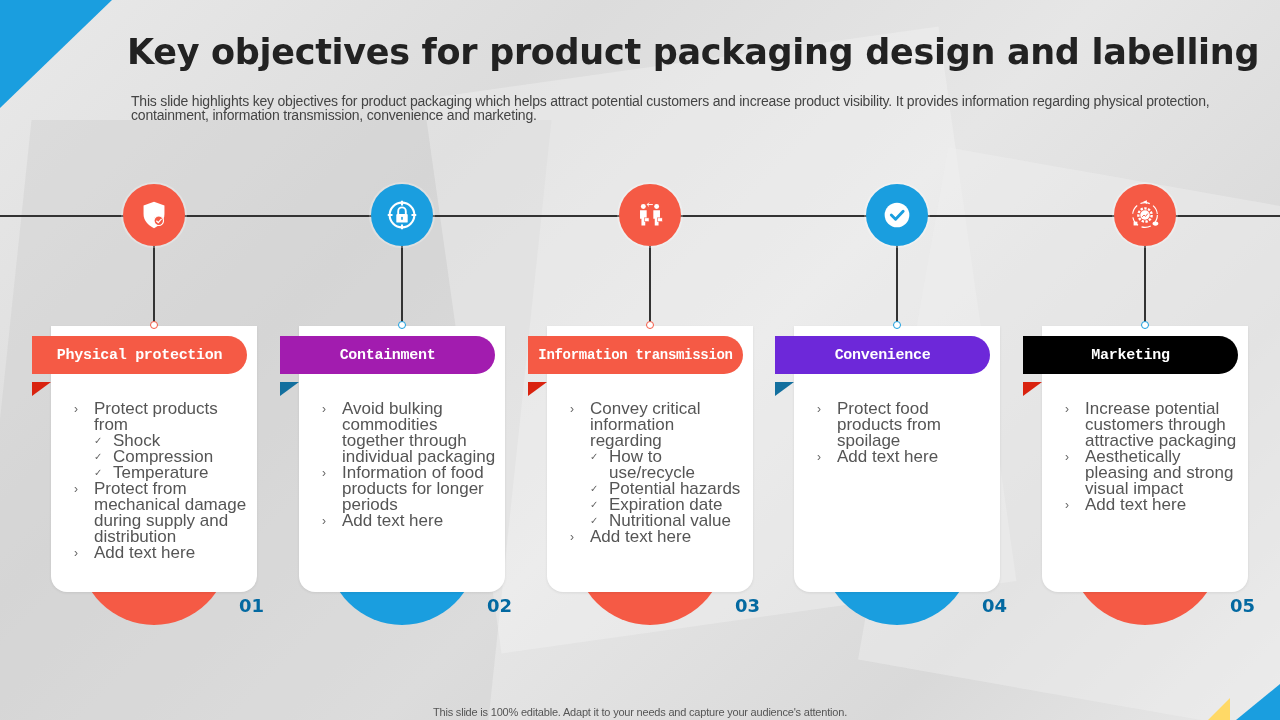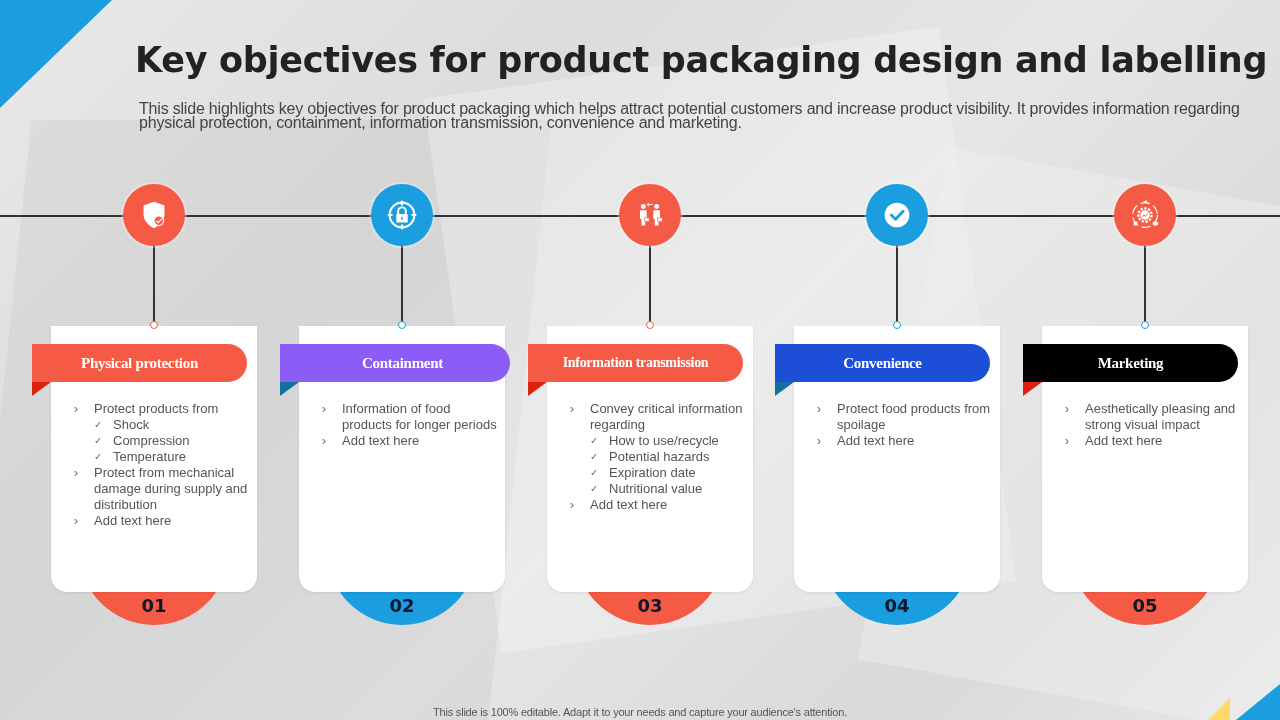--- a/index.html
+++ b/index.html
@@ -13,49 +13,49 @@
     .bg-b { left: 460px; top: 60px; width: 520px; height: 560px; background: rgba(245,245,245,0.35); transform: rotate(-8deg); }
     .bg-c { left: 900px; top: 180px; width: 420px; height: 520px; background: rgba(240,240,240,0.45); transform: rotate(10deg); }
 
     .corner-tl { position: absolute; left: 0; top: 0; width: 0; height: 0;
       border-top: 108px solid #1a9edf; border-right: 112px solid transparent; }
     .corner-br-blue { position: absolute; right: 0; bottom: 0; width: 0; height: 0;
       border-bottom: 36px solid #1a9edf; border-left: 44px solid transparent; }
     .corner-br-yellow { position: absolute; right: 50px; bottom: 0; width: 0; height: 0;
       border-bottom: 22px solid #ffd966; border-left: 22px solid transparent; }
 
-    .title { position: absolute; left: 123px; top: 28px; margin: 12px;
+    .title { position: absolute; left: 123px; top: 28px; margin: 4px;
       font-family: "DejaVu Sans", sans-serif; font-weight: bold; font-size: 35px; color: #222; letter-spacing: -0.3px; white-space: nowrap; }
-    .subtitle { position: absolute; left: 123px; top: 86px; width: 1110px; margin: 16px;
-      font-size: 16px; line-height: 14px; color: #444; letter-spacing: -0.2px; }
+    .subtitle { position: absolute; left: 123px; top: 86px; width: 1110px; margin: 8px;
+      font-size: 14px; line-height: 14px; color: #444; letter-spacing: -0.2px; }
 
     .timeline { position: absolute; left: 0; top: 215px; width: 1280px; height: 1.5px; background: #333; }
 
     .col { position: absolute; top: 0; width: 220px; height: 720px; }
     .icon-circle { position: absolute; top: 184px; width: 62px; height: 62px; border-radius: 50%;
       left: 50%; margin-left: -31px; display: flex; align-items: center; justify-content: center;
       box-shadow: 0 0 0 2px rgba(255,255,255,0.25); }
     .icon-circle svg { width: 38px; height: 38px; }
     .connector { position: absolute; top: 246px; left: 50%; margin-left: -0.75px; width: 1.5px; height: 76px; background: #333; }
     .dot { position: absolute; top: 321px; left: 50%; margin-left: -4px; width: 6px; height: 6px; border-radius: 50%;
       background: #fff; border: 1px solid; }
 
     .num-circle { position: absolute; top: 475px; left: 50%; margin-left: -75px; width: 150px; height: 150px; border-radius: 50%; overflow: hidden; }
-    .num-label { position: absolute; top: 595px; left: 0; width: 100%; text-align: center;
-      font-family: "DejaVu Sans", sans-serif; font-weight: bold; font-size: 18px; color: #0f172a; }
+    .num-label { position: absolute; top: 595px; left: 0; width: 100%; text-align: right;
+      font-family: "DejaVu Sans", sans-serif; font-weight: bold; font-size: 18px; color: #0369a1; }
 
     .card { position: absolute; top: 326px; left: 7px; width: 206px; height: 266px; background: #fff; border-radius: 0 0 16px 16px;
       box-shadow: 0 1px 3px rgba(0,0,0,0.08); }
-    .ribbon { position: absolute; top: 344px; left: -12px; width: 215px; height: 38px; border-radius: 0 19px 19px 0;
+    .ribbon { position: absolute; top: 336px; left: -12px; width: 215px; height: 38px; border-radius: 0 19px 19px 0;
       display: flex; align-items: center; justify-content: center;
-      font-family: Liberation Serif, serif; font-weight: bold; font-size: 15px; color: #fff; letter-spacing: -0.3px; white-space: nowrap; }
+      font-family: Liberation Mono, monospace; font-weight: bold; font-size: 15px; color: #fff; letter-spacing: -0.3px; white-space: nowrap; }
     .fold { position: absolute; top: 382px; left: -12px; width: 0; height: 0; border-right: 19px solid transparent; border-top: 14px solid; }
 
     .list { position: absolute; top: 401px; left: 30px; width: 175px; margin: 0; padding: 0; list-style: none;
-      font-size: 13px; line-height: 16px; color: #555; }
+      font-size: 17px; line-height: 16px; color: #555; }
     .list li { position: relative; padding-left: 20px; }
     .list li::before { content: "›"; position: absolute; left: 0; top: 0; color: #666; font-size: 12px; }
     .sub { list-style: none; margin: 0; padding: 0; }
     .sub li { padding-left: 19px; }
     .sub li::before { content: "✓"; font-size: 10px; color: #666; left: 0; }
 
     .footer { position: absolute; left: 0; top: 706px; width: 1280px; text-align: center; font-size: 11px; color: #555; letter-spacing: -0.2px; }
   </style>
 </head>
 <body>
@@ -98,34 +98,35 @@
     </li>
     <li>Protect from mechanical damage during supply and distribution</li>
     <li>Add text here</li>
   </ul>
 </div>
 
 <div class="col" style="left:292px;">
   <div class="num-circle" style="background:#1a9edf;"></div>
   <div class="num-label">02</div>
   <div class="card"></div>
-  <div class="ribbon" style="background:#8b5cf6;padding-left:15px;">Containment</div>
+  <div class="ribbon" style="background:#a21caf;">Containment</div>
   <div class="fold" style="border-top-color:#136f9e;"></div>
   <div class="connector"></div>
   <div class="dot" style="border-color:#1a9edf;"></div>
   <div class="icon-circle" style="background:#1a9edf;">
     <svg viewBox="0 0 40 40">
         <circle cx="20" cy="20" r="13" fill="none" stroke="#fff" stroke-width="2.2"></circle>
         <path d="M20 5 v5 M20 30 v5 M5 20 h5 M30 20 h5" stroke="#fff" stroke-width="2.2"></path>
         <rect x="14" y="19" width="12" height="9" rx="1" fill="#fff"></rect>
         <path d="M16 19 v-3 a4 4 0 0 1 8 0 v3" fill="none" stroke="#fff" stroke-width="2"></path>
         <rect x="19.2" y="22" width="1.6" height="3" fill="#1a9edf"></rect>
       </svg>
   </div>
   <ul class="list">
+    <li>Avoid bulking commodities together through individual packaging</li>
     <li>Information of food products for longer periods</li>
     <li>Add text here</li>
   </ul>
 </div>
 
 <div class="col" style="left:540px;">
   <div class="num-circle" style="background:#f55a45;"></div>
   <div class="num-label">03</div>
   <div class="card"></div>
   <div class="ribbon" style="background:#f55a45; font-size:14px;">Information transmission</div>
@@ -153,21 +154,21 @@
       </ul>
     </li>
     <li>Add text here</li>
   </ul>
 </div>
 
 <div class="col" style="left:787px;">
   <div class="num-circle" style="background:#1a9edf;"></div>
   <div class="num-label">04</div>
   <div class="card"></div>
-  <div class="ribbon" style="background:#1d4ed8;">Convenience</div>
+  <div class="ribbon" style="background:#6d28d9;">Convenience</div>
   <div class="fold" style="border-top-color:#136f9e;"></div>
   <div class="connector"></div>
   <div class="dot" style="border-color:#1a9edf;"></div>
   <div class="icon-circle" style="background:#1a9edf;">
     <svg viewBox="0 0 40 40">
         <circle cx="20" cy="20" r="13" fill="#fff"></circle>
         <path d="M14 20 l4.5 4.5 l8 -8.5" fill="none" stroke="#1a9edf" stroke-width="3" stroke-linecap="round" stroke-linejoin="round"></path>
       </svg>
   </div>
   <ul class="list">
@@ -189,18 +190,19 @@
         <circle cx="20" cy="20" r="13" fill="none" stroke="#fff" stroke-width="1.2" stroke-dasharray="10 4"></circle>
         <circle cx="20" cy="20" r="7" fill="none" stroke="#fff" stroke-width="2.5" stroke-dasharray="2.5 1.5"></circle>
         <circle cx="20" cy="20" r="5" fill="#fff"></circle>
         <path d="M17 22 l2 -2 l1.5 1.5 l2.5 -3" stroke="#f55a45" stroke-width="1" fill="none"></path>
         <path d="M18 6 l4 -1.5 v4 z" fill="#fff"></path>
         <rect x="8" y="27" width="4" height="4" fill="#fff"></rect>
         <ellipse cx="31" cy="29" rx="3" ry="2.2" fill="#fff"></ellipse>
       </svg>
   </div>
   <ul class="list">
+    <li>Increase potential customers through attractive packaging</li>
     <li>Aesthetically pleasing and strong visual impact</li>
     <li>Add text here</li>
   </ul>
 </div>
 
 <div class="footer">This slide is 100% editable. Adapt it to your needs and capture your audience's attention.</div>
 
 </body></html>

